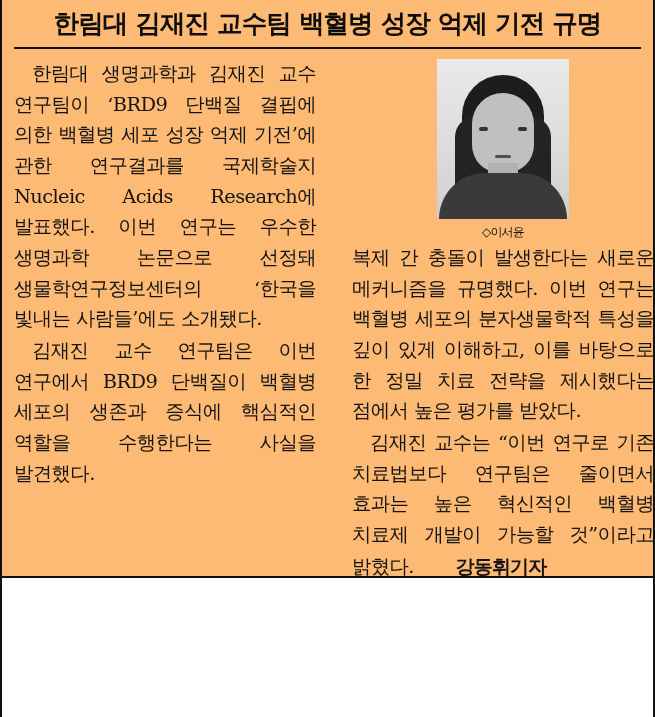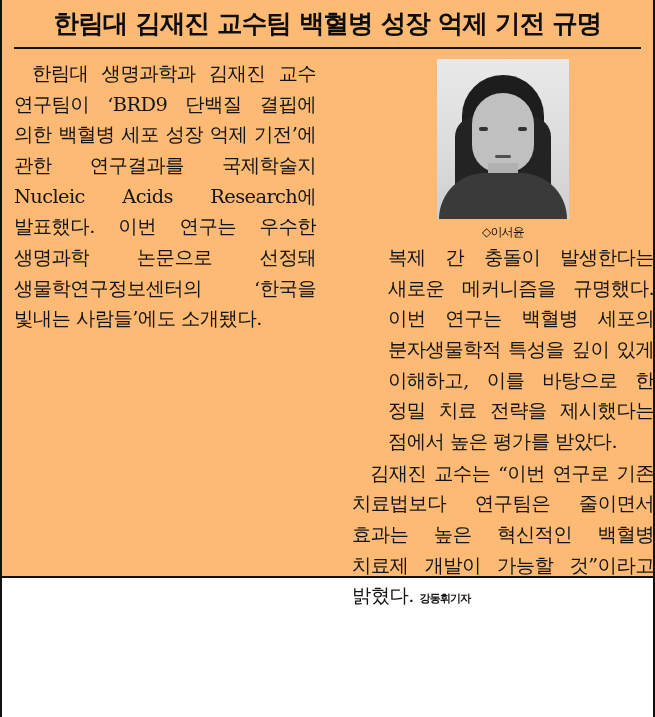--- a/index.html
+++ b/index.html
@@ -56,21 +56,20 @@
     line-height: 1.58;
     letter-spacing: -0.6px;
     text-align: justify;
     text-justify: inter-character;
     text-indent: 18px;
     color: #141414;
     word-break: keep-all;
   }
   p.body.noindent {
     text-indent: 0;
-    margin-left: 36px;
   }
   .photos {
     display: flex;
     gap: 14px;
     justify-content: center;
     margin-bottom: 2px;
   }
   .photo-block {
     width: 132px;
     text-align: center;
@@ -198,22 +197,23 @@
     font-size: 12px;
     letter-spacing: -0.8px;
     text-align: center;
     color: #111;
     padding-top: 5px;
     white-space: nowrap;
   }
   .byline {
     font-family: "DejaVu Sans", sans-serif;
     font-weight: bold;
-    font-size: 11px;
+    font-size: 19px;
     letter-spacing: -0.8px;
+    margin-left: 36px;
   }
   .frame-line {
     position: absolute;
     background: #111;
   }
   .frame-left { left: 0; top: 0; width: 2px; height: 717px; }
   .frame-right { right: 0; top: 0; width: 2px; height: 717px; }
   .frame-bottom { left: 0; bottom: 0; width: 655px; height: 2px; }
 </style>
 </head>
@@ -227,20 +227,21 @@
 
   <div class="headline-wrap">
     <div class="headline">한림대 김재진 교수팀 백혈병 성장 억제 기전 규명</div>
   </div>
   <hr class="rule">
 
   <div class="columns">
 
     <div class="col">
       <p class="body">한림대 생명과학과 김재진 교수 연구팀이 ‘BRD9 단백질 결핍에 의한 백혈병 세포 성장 억제 기전’에 관한 연구결과를 국제학술지 Nucleic Acids Research에 발표했다. 이번 연구는 우수한 생명과학 논문으로 선정돼 생물학연구정보센터의 ‘한국을 빛내는 사람들’에도 소개됐다.</p>
+      <p class="body">김재진 교수 연구팀은 이번 연구에서 BRD9 단백질이 백혈병 세포의 생존과 증식에 핵심적인 역할을 수행한다는 사실을 발견했다.</p>
     </div>
 
     <div class="col">
 
       <div class="photos">
         <div class="photo-block">
           <div class="portrait female">
             <div class="bg"></div>
             <div class="hair"></div>
             <div class="hair2"></div>

